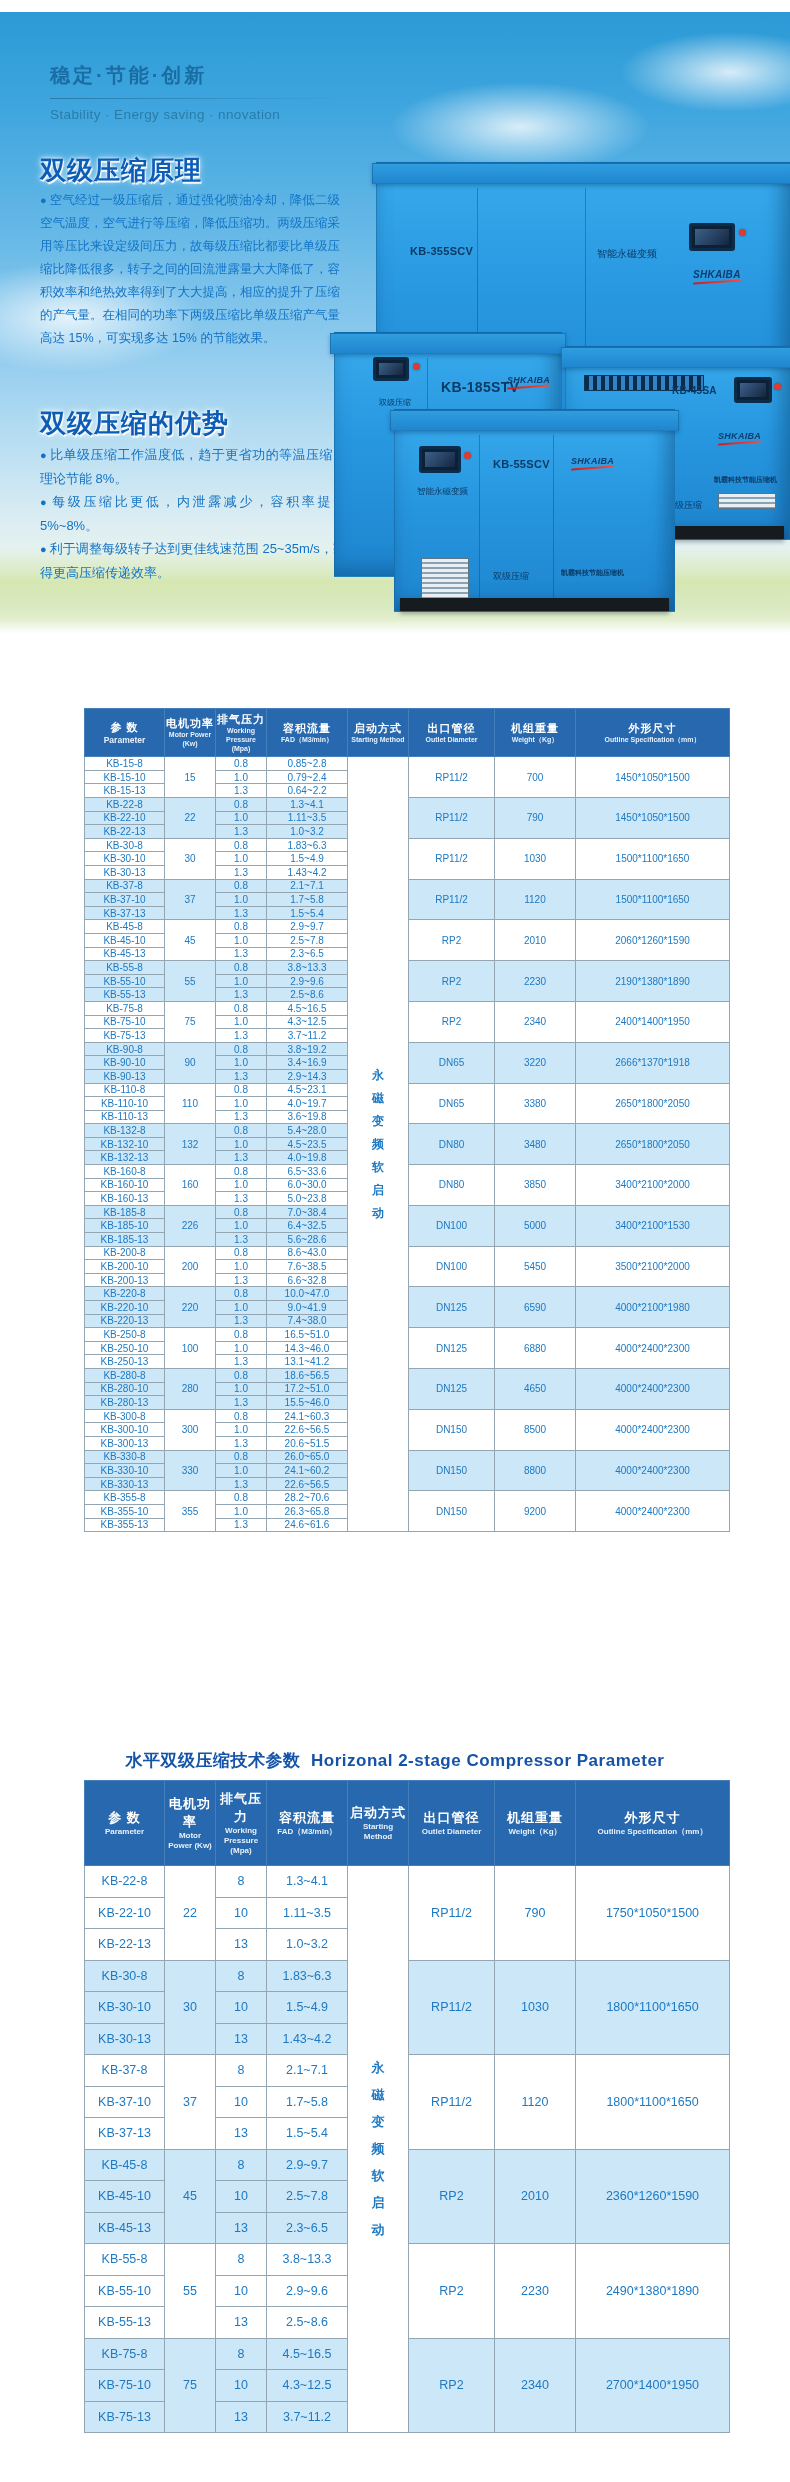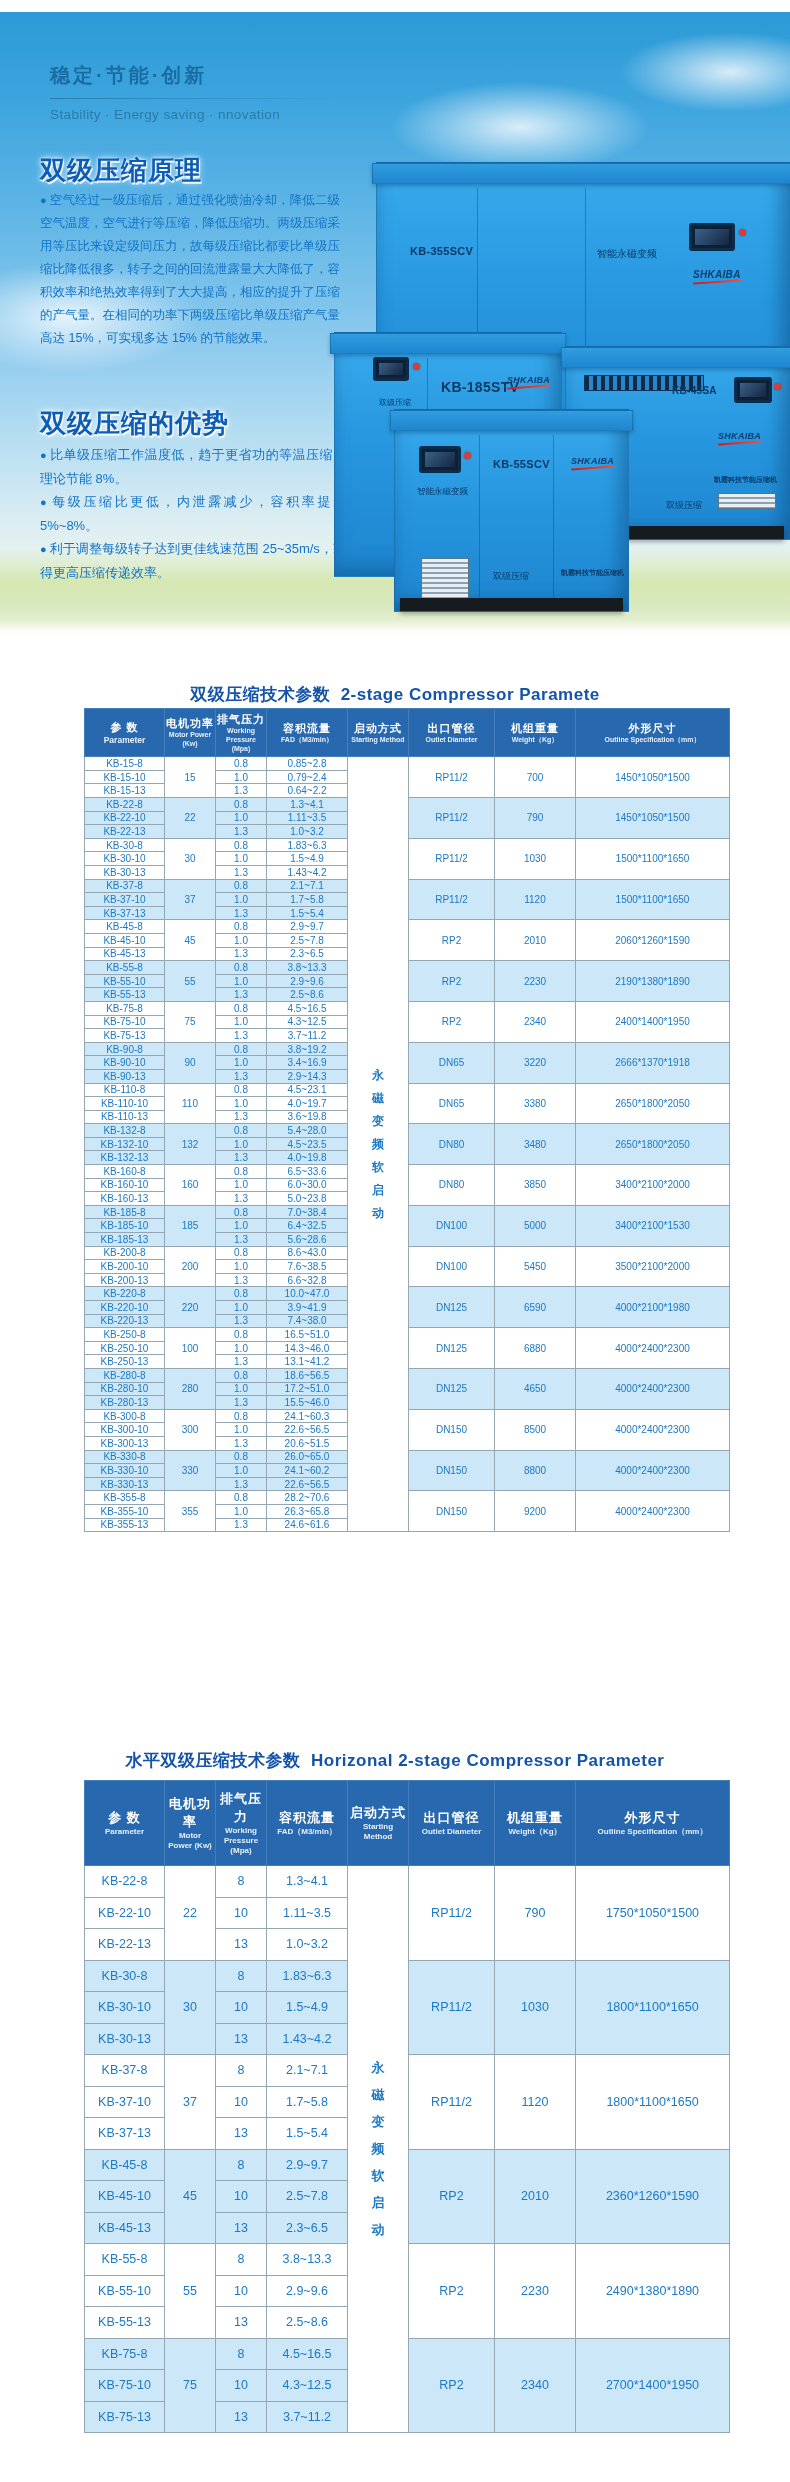--- a/index.html
+++ b/index.html
@@ -147,43 +147,40 @@
           <i></i>
         </div>
       <div class="redbtn" style="left:208px;top:36px"></div>
       <div class="brand" style="left:152px;top:84px;font-size:9px">SHKAIBA</div>
       <div class="m-sub" style="left:148px;top:128px">凯霸科技节能压缩机</div>
       <div class="m-tag" style="left:100px;top:152px;font-size:9px">双级压缩</div>
       <div class="grille" style="left:152px;top:146px;width:58px;height:16px"></div>
       <div class="base"></div>
     </div>
 
-    <div class="mach" style="left:394px;top:397px;width:235px;height:203px;z-index:5">
+    <div class="mach" style="left:394px;top:397px;width:281px;height:203px;z-index:5">
       <div class="lid"></div>
       <div class="vline" style="left:84px"></div>
       <div class="vline" style="left:158px"></div>
       <div class="screen" style="left:24px;top:36px;width:42px;height:27px">
           <i></i>
         </div>
       <div class="redbtn" style="left:69px;top:42px"></div>
       <div class="m-model" style="left:98px;top:48px">KB-55SCV</div>
       <div class="brand" style="left:176px;top:46px;font-size:9px">SHKAIBA</div>
       <div class="m-tag" style="left:22px;top:76px;font-size:8.5px">智能永磁变频</div>
       <div class="grille" style="left:26px;top:148px;width:48px;height:42px"></div>
       <div class="m-tag" style="left:98px;top:160px;font-size:9px">双级压缩</div>
       <div class="m-sub" style="left:166px;top:158px">凯霸科技节能压缩机</div>
       <div class="base"></div>
     </div>
 
     <div class="heroFade"></div>
   </div>
 
-  <div class="tbl-title" id="t1-title">
-    <span>双级压缩技术参数</span>&nbsp;&nbsp;<span>2-stage Compressor Paramete</span>
-  </div>
   <div class="tblwrap" id="t1">
       <table class="spec t1">
         <colgroup>
           <col style="width: 80px;">
           <col style="width: 51px;">
           <col style="width: 51px;">
           <col style="width: 81px;">
           <col style="width: 61px;">
           <col style="width: 86px;">
           <col style="width: 81px;">
@@ -439,21 +436,21 @@
             <td>1.0</td>
             <td>6.0~30.0</td>
           </tr>
           <tr>
             <td>KB-160-13</td>
             <td>1.3</td>
             <td>5.0~23.8</td>
           </tr>
           <tr class="alt">
             <td>KB-185-8</td>
-            <td rowspan="3">185</td>
+            <td rowspan="3">226</td>
             <td>0.8</td>
             <td>7.0~38.4</td>
             <td rowspan="3">DN100</td>
             <td rowspan="3">5000</td>
             <td rowspan="3">3400*2100*1530</td>
           </tr>
           <tr class="alt">
             <td>KB-185-10</td>
             <td>1.0</td>
             <td>6.4~32.5</td>
@@ -487,21 +484,21 @@
             <td rowspan="3">220</td>
             <td>0.8</td>
             <td>10.0~47.0</td>
             <td rowspan="3">DN125</td>
             <td rowspan="3">6590</td>
             <td rowspan="3">4000*2100*1980</td>
           </tr>
           <tr class="alt">
             <td>KB-220-10</td>
             <td>1.0</td>
-            <td>3.9~41.9</td>
+            <td>9.0~41.9</td>
           </tr>
           <tr class="alt">
             <td>KB-220-13</td>
             <td>1.3</td>
             <td>7.4~38.0</td>
           </tr>
           <tr>
             <td>KB-250-8</td>
             <td rowspan="3">100</td>
             <td>0.8</td>

